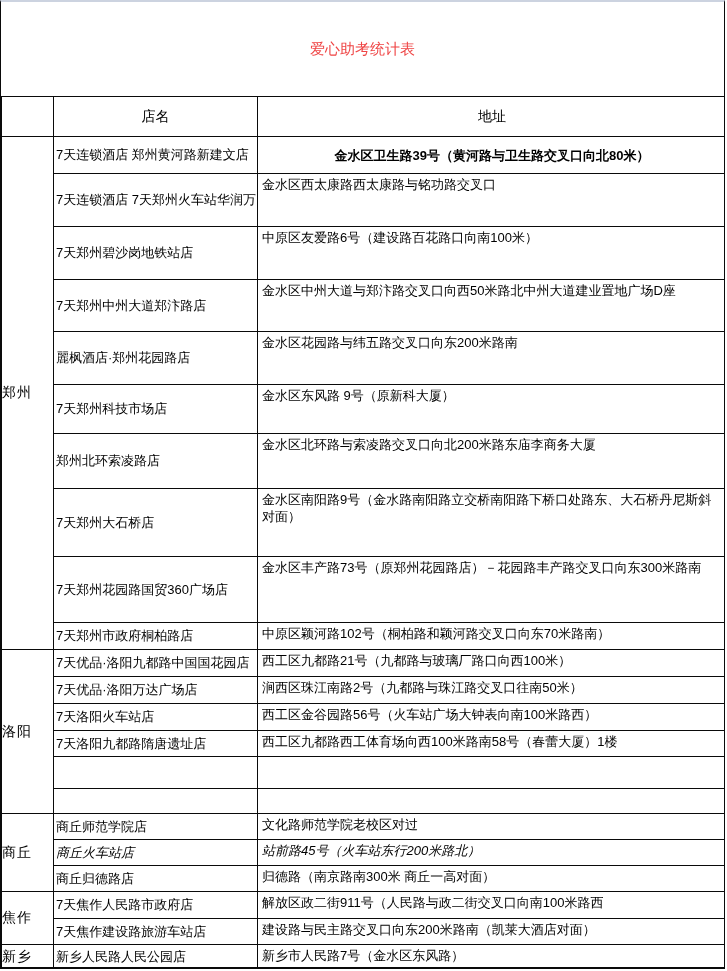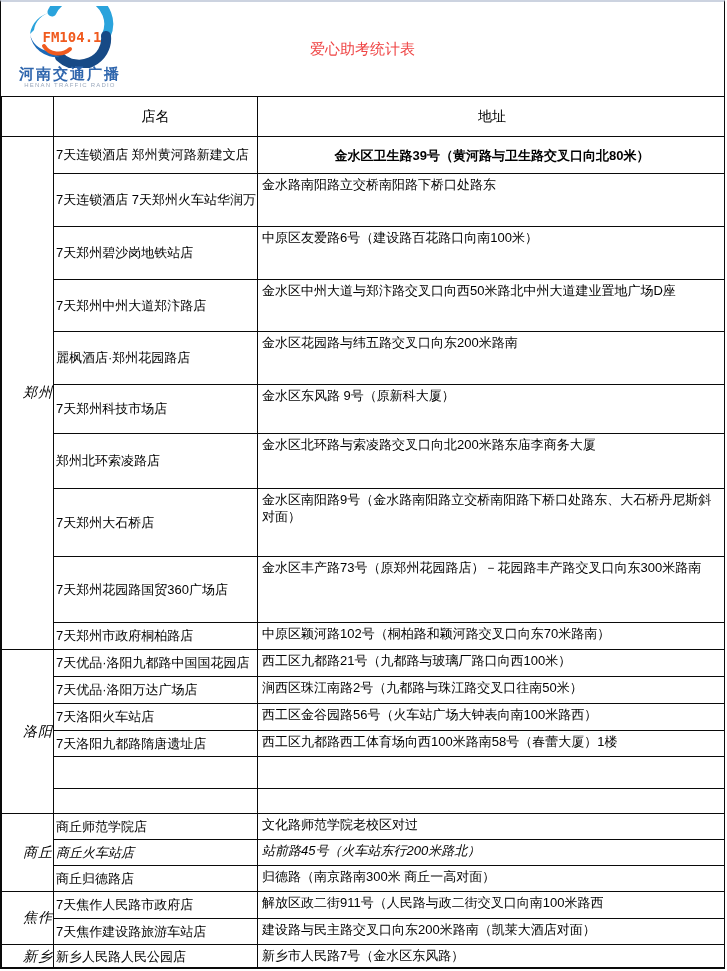--- a/index.html
+++ b/index.html
@@ -17,44 +17,31 @@
   .logo-cn{font-size:15px;font-weight:bold;color:#2f66ad;letter-spacing:2px;line-height:15px;margin-top:-2px;}
   .logo-en{font-size:6px;color:#9aa8bc;letter-spacing:1.2px;line-height:8px;}
   .page-title{position:absolute;left:0;right:0;top:38px;text-align:center;font-size:15px;color:#ef4444;}
   
   table{border-collapse:collapse;table-layout:fixed;width:725px;}
   col.c-region{width:52px;}
   col.c-store{width:204px;}
   col.c-address{width:469px;}
   th,td{border:1px solid #0a0a0a;font-weight:normal;font-size:13px;box-sizing:border-box;padding:0;}
   thead th{height:40px;text-align:center;vertical-align:middle;font-size:14px;}
-  td.region{text-align:right;vertical-align:middle;font-size:14px;letter-spacing:1px;font-style:italic;}
+  td.region{text-align:left;vertical-align:middle;font-size:14px;letter-spacing:1px;}
   td.store{vertical-align:middle;padding:1px 1px 1px 2px;white-space:nowrap;overflow:hidden;}
   td.address{vertical-align:top;padding:2px 4px 1px 4px;line-height:17px;}
   td.address.center{text-align:center;vertical-align:middle;font-weight:bold;}
 </style>
 </head>
 <body>
 
 <div class="sheet">
 
   <div class="title-band">
-    <div class="logo">
-      <svg width="96" height="62" viewBox="0 0 96 62">
-
-        <path d="M 30 6 A 27 26 0 0 1 84 30" fill="none" stroke="#2aa3dc" stroke-width="9" stroke-linecap="round"></path>
-        <path d="M 84 30 A 27 26 0 0 1 38 51" fill="none" stroke="#174a86" stroke-width="10" stroke-linecap="round"></path>
-        <path d="M 38 51 A 27 26 0 0 1 8 28 A 22 21 0 0 0 26 45" fill="#1c6ab8" stroke="none"></path>
-        <path d="M 8 28 A 27 26 0 0 1 30 6 A 22 21 0 0 0 12 24 Z" fill="#2aa3dc" stroke="none"></path>
-        <path d="M 22 40 A 16 14 0 0 0 48 43" fill="none" stroke="#f05a1e" stroke-width="4" stroke-linecap="round"></path>
-        <text x="50" y="36" text-anchor="middle" font-family="DejaVu Sans Mono, monospace" font-size="14" font-weight="bold" fill="#f05a1e">FM104.1</text>
-      </svg>
-      <div class="logo-cn">河南交通广播</div>
-      <div class="logo-en">HENAN TRAFFIC RADIO</div>
-    </div>
     <div class="page-title">爱心助考统计表</div>
   </div>
 
   <table>
     <colgroup>
         <col class="c-region">
         <col class="c-store">
         <col class="c-address">
       </colgroup>
     <thead>
@@ -66,21 +53,21 @@
     </thead>
     <tbody>
 
       <tr style="height:37px;">
         <td class="region" rowspan="10">郑州</td>
         <td class="store">7天连锁酒店  郑州黄河路新建文店</td>
         <td class="address center">金水区卫生路39号（黄河路与卫生路交叉口向北80米）</td>
       </tr>
       <tr style="height:53px;">
         <td class="store">7天连锁酒店  7天郑州火车站华润万</td>
-        <td class="address">金水路南阳路立交桥南阳路下桥口处路东</td>
+        <td class="address">金水区西太康路西太康路与铭功路交叉口</td>
       </tr>
       <tr style="height:53px;">
         <td class="store">7天郑州碧沙岗地铁站店</td>
         <td class="address">中原区友爱路6号（建设路百花路口向南100米）</td>
       </tr>
       <tr style="height:52px;">
         <td class="store">7天郑州中州大道郑汴路店</td>
         <td class="address">金水区中州大道与郑汴路交叉口向西50米路北中州大道建业置地广场D座</td>
       </tr>
       <tr style="height:53px;">

